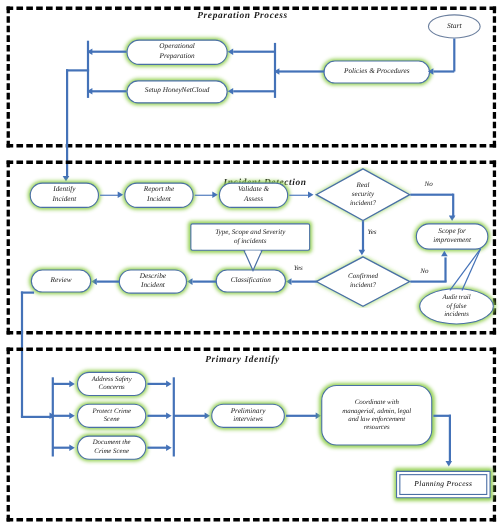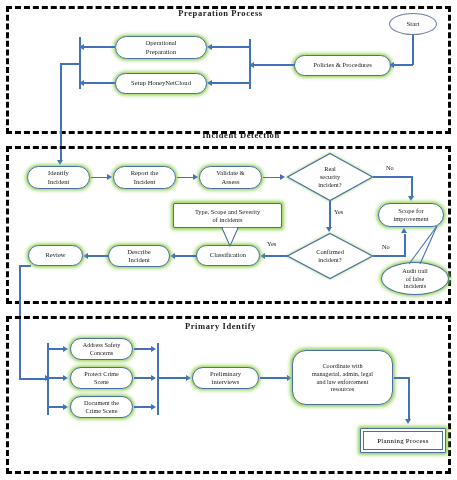--- a/index.html
+++ b/index.html
@@ -1,20 +1,20 @@
 <!DOCTYPE html>
 <html><head>
 <meta charset="utf-8">
 <style>
   html,body{margin:0;padding:0;background:#fff;}
   body{
     font-family:"Liberation Serif", serif;
     width:457px; height:480px; position:relative; overflow:hidden;
   }
-  #root{position:absolute; left:0; top:0; width:441px; height:480px;}
+  #root{position:absolute; left:0; top:0; width:441px; height:480px;font-style:italic;}
 
   
   .section{
     position:absolute;
     border:3px dashed #000;
     box-sizing:border-box;
     background:transparent;
   }
   .section-title{
     position:absolute;
@@ -154,21 +154,21 @@
   <div class="hline" style="left:81px; top:46.4px; width:34px;"></div>
   <div class="arrow arr-l" style="left:79px; top:43.8px;"></div>
   <div class="hline" style="left:81px; top:82.4px; width:34px;"></div>
   <div class="arrow arr-l" style="left:79px; top:79.8px;"></div>
 
   <div class="hline" style="left:60px; top:63.4px; width:21px;"></div>
   <div class="vline" style="left:60px; top:63.4px; height:98px;"></div>
   <div class="arrow arr-d" style="left:57.4px; top:160px;"></div>
 
   <div class="section" style="left:6px; top:146px; width:445px; height:158px;"></div>
-  <div class="section-title" style="top:130px;margin-left:41px;">Incident  Detection</div>
+  <div class="section-title" style="top:160px;margin-left:41px;">Incident  Detection</div>
 
   <div class="node rounded" style="left:27px; top:166px; width:63px; height:23px; white-space:pre-line;">Identify
 Incident</div>
 
   <div class="node rounded" style="left:113px; top:166px; width:63px; height:23px; white-space:pre-line;">Report the
 Incident</div>
 
   <div class="node rounded" style="left:199px; top:166px; width:63px; height:23px; white-space:pre-line;">Validate &amp;
 Assess</div>
 

